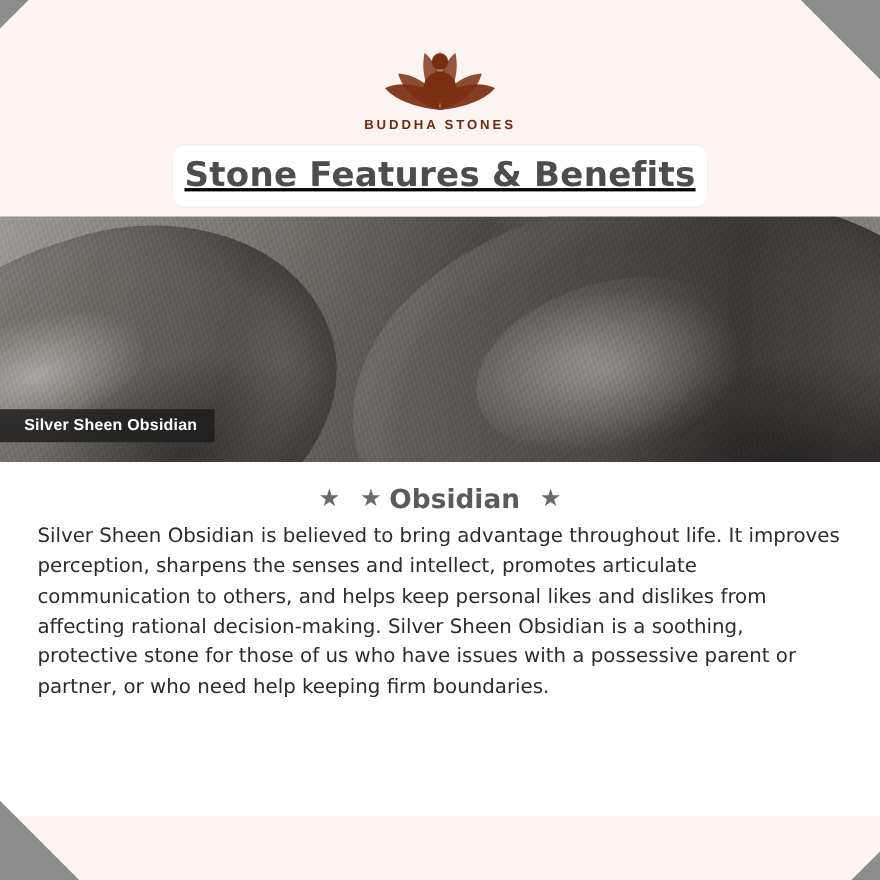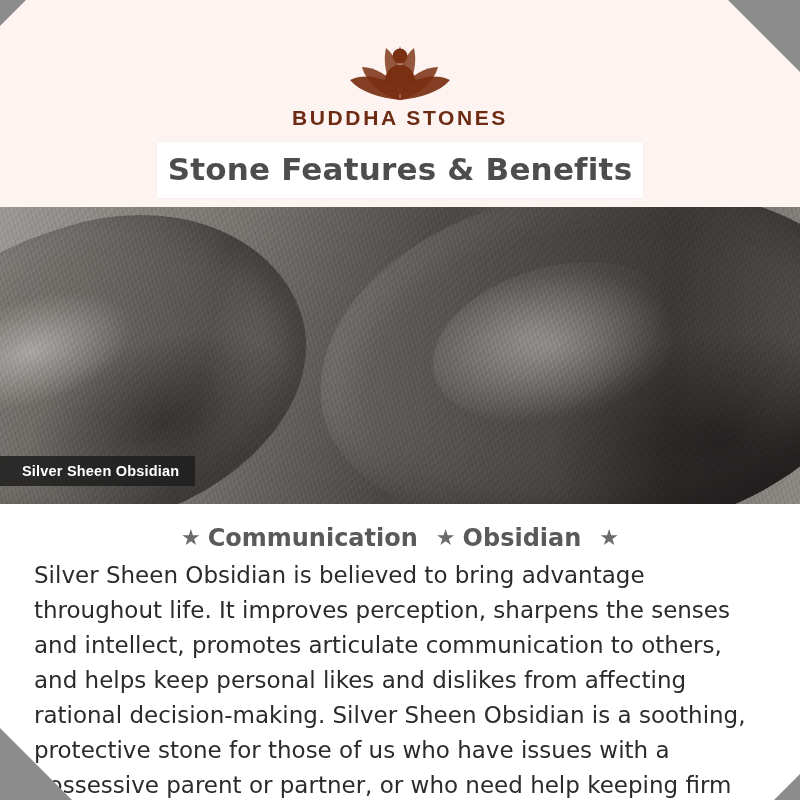--- a/index.html
+++ b/index.html
@@ -62,50 +62,51 @@
     flex-direction: column;
     align-items: center;
     gap: 2px;
   }
   .logo-mark {
     width: 160px;
     height: 86px;
     display: block;
   }
   .brand-name {
-    font-size: 21px;
+    font-size: 12px;
     letter-spacing: 2.6px;
     font-weight: bold;
     color: #6e2b14;
     margin-top: -4px;
   }
 
   
   .title-banner {
     margin: 12px auto 0 auto;
     width: 486px;
     background: #ffffff;
-    border-radius: 2px;
+    border-radius: 12px;
     padding: 9px 0 11px 0;
     box-shadow: 0 0 0 1px rgba(0,0,0,0.02);
+    text-decoration: underline;
   }
   .title-banner h1 {
     margin: 0;
     font-size: 31px;
     font-weight: bold;
     color: #4d4d4d;
     letter-spacing: 0.2px;
     font-family: "DejaVu Sans", sans-serif;
   }
 
   
   .photo {
     position: relative;
     width: 800px;
-    height: 297px;
+    height: 223px;
     margin-top: 9px;
     overflow: hidden;
     background: #5e5c5b;
   }
   .photo-bg {
     position: absolute;
     inset: 0;
     background:
       radial-gradient(ellipse 150px 90px at 120px 250px, rgba(255,255,255,0.18), rgba(255,255,255,0) 70%),
       radial-gradient(ellipse 210px 140px at 520px 300px, rgba(0,0,0,0.35), rgba(0,0,0,0) 72%),
@@ -195,21 +196,21 @@
     font-family: "DejaVu Sans", sans-serif;
   }
   .star {
     color: #6b6b6b;
     font-size: 22px;
     line-height: 1;
   }
 
   .body-text {
     margin: 4px 6px 10px 6px;
-    font-size: 23px;
+    font-size: 18px;
     line-height: 1.52;
     color: #2b2b2b;
     text-align: left;
     font-family: "DejaVu Sans", sans-serif;
   }
 
   .footer-space {
     height: 58px;
     background: #ffffff;
   }
@@ -257,21 +258,20 @@
     <div class="stone-right"></div>
     <div class="stone-sheen"></div>
     <div class="photo-grain"></div>
     <div class="photo-caption">Silver Sheen Obsidian</div>
   </div>
 
   <div class="content">
     <div class="benefits">
       <div class="benefit">
         <span class="star">★</span>
-        <span>Communication</span>
       </div>
       <div class="benefit">
         <span class="star">★</span>
         <span>Obsidian</span>
       </div>
       <div class="benefit">
         <span class="star">★</span>
       </div>
     </div>
 

